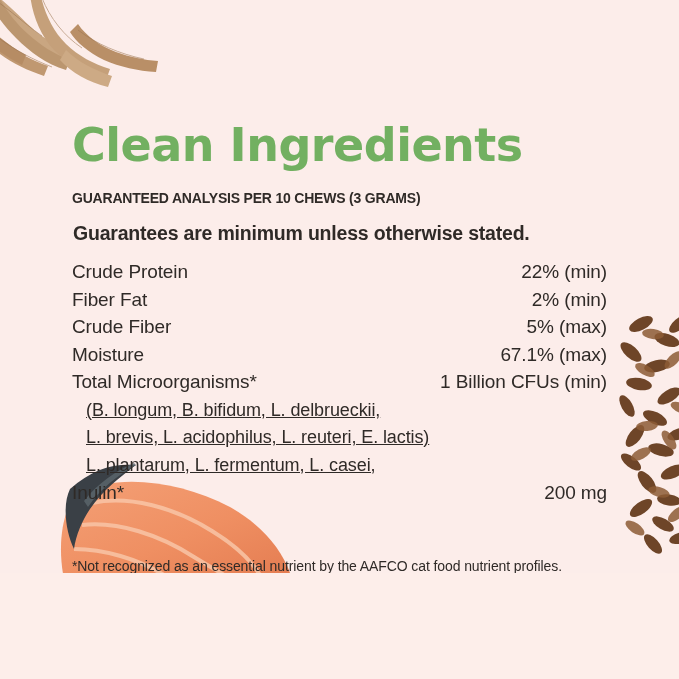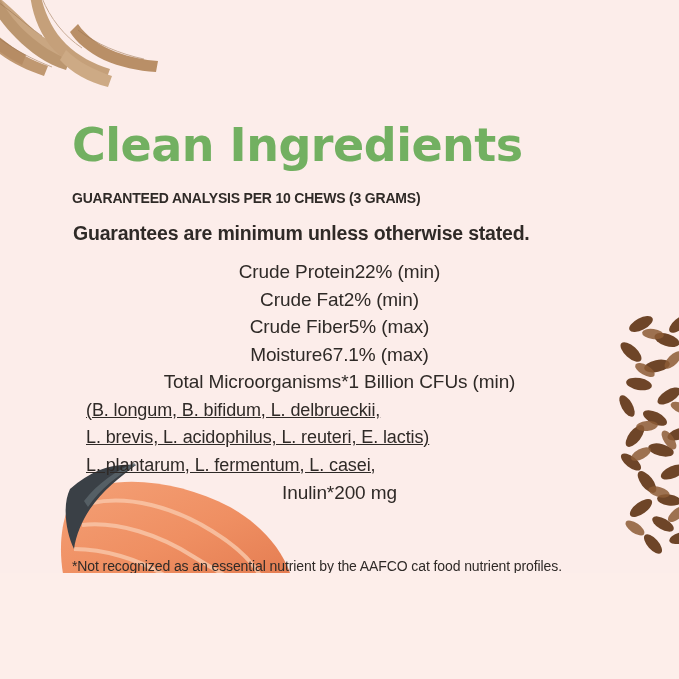--- a/index.html
+++ b/index.html
@@ -71,21 +71,21 @@
   }
 
   .table {
     position: absolute;
     left: 72px;
     top: 258px;
     width: 535px;
   }
   .row {
     display: flex;
-    justify-content: center;
+    justify-content: space-between;
     align-items: baseline;
     font-size: 19px;
     color: #2f2a27;
     line-height: 27.5px;
     letter-spacing: -0.1px;
   }
   .row .label { white-space: nowrap; }
   .row .value { white-space: nowrap; text-align: right; }
 
   .sublist {
@@ -194,21 +194,21 @@
   <div class="subhead">GUARANTEED ANALYSIS PER 10 CHEWS (3 GRAMS)</div>
   <div class="subnote">Guarantees are minimum unless otherwise stated.</div>
 
   <div class="table">
 
     <div class="row">
       <span class="label">Crude Protein</span>
       <span class="value">22% (min)</span>
     </div>
     <div class="row">
-      <span class="label">Crude Fat</span>
+      <span class="label">Fiber Fat</span>
       <span class="value">2% (min)</span>
     </div>
     <div class="row">
       <span class="label">Crude Fiber</span>
       <span class="value">5% (max)</span>
     </div>
     <div class="row">
       <span class="label">Moisture</span>
       <span class="value">67.1% (max)</span>
     </div>

